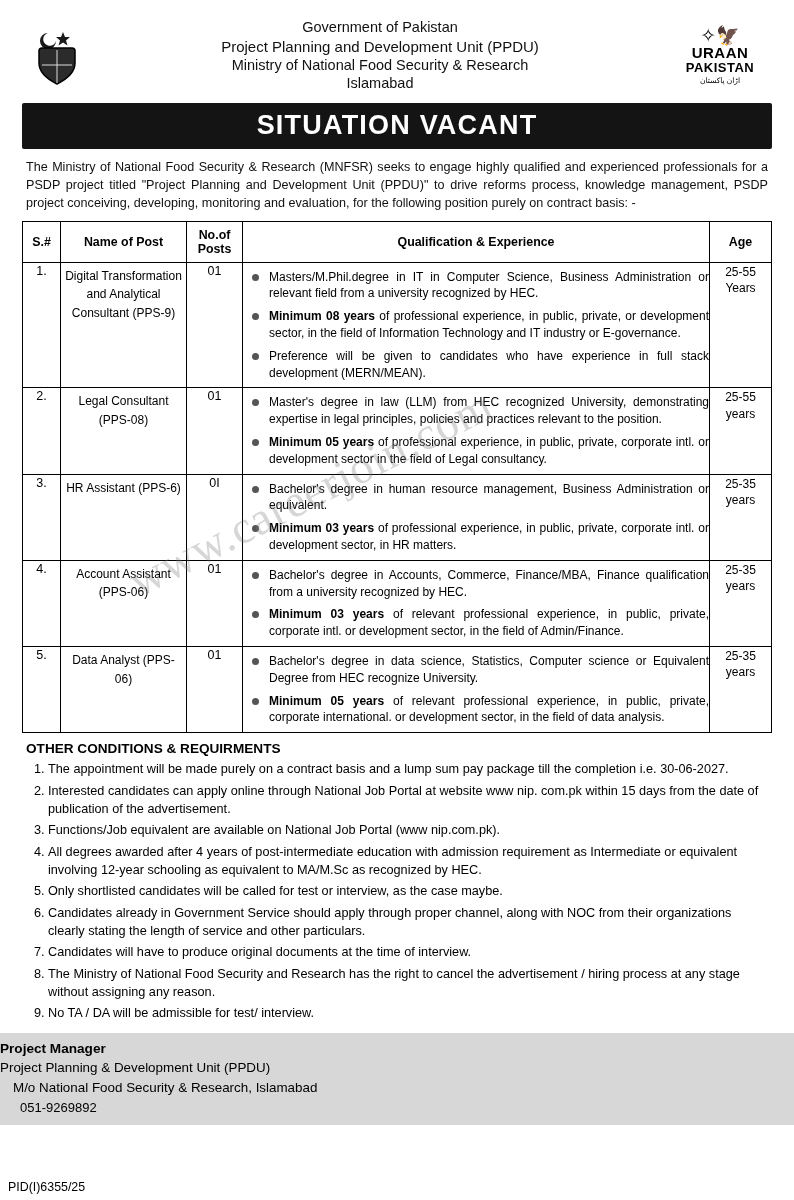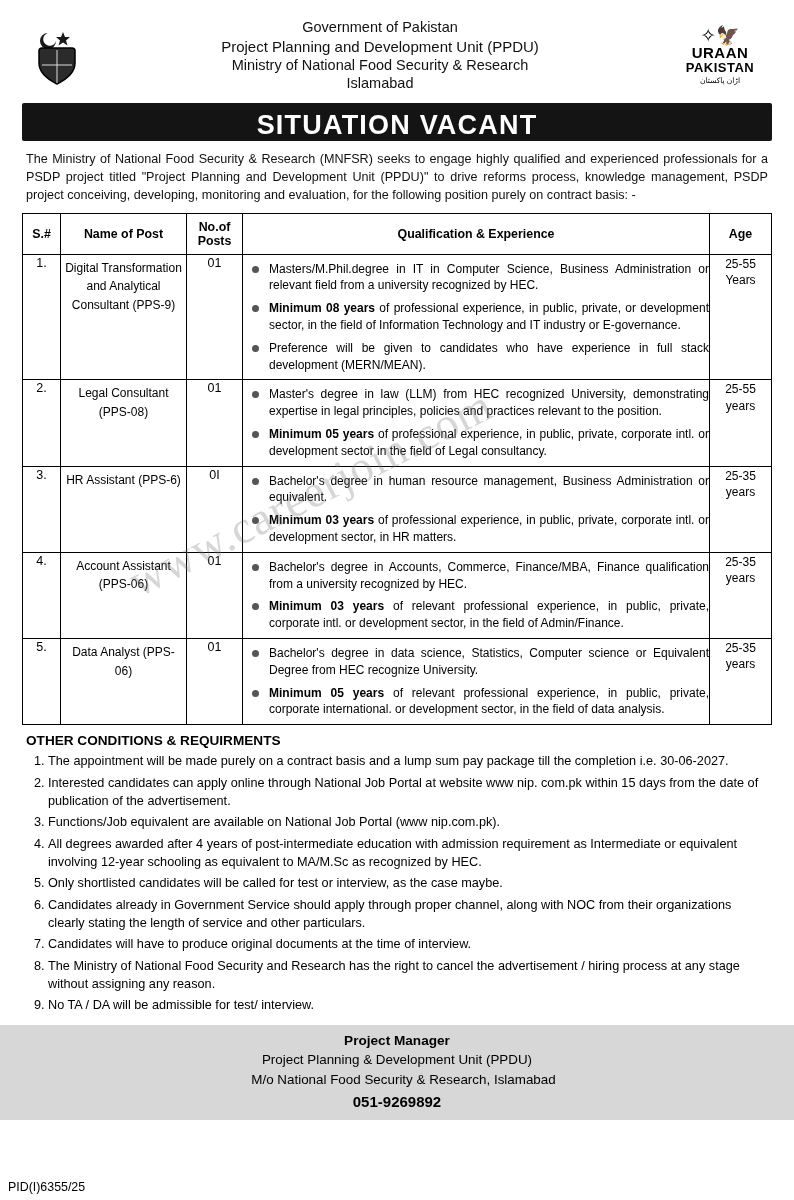--- a/index.html
+++ b/index.html
@@ -57,21 +57,21 @@
   .uraan .u-urdu { font-size: 7.5px; letter-spacing: .2px; margin-top: 2px; }
 
   
   .banner {
     background: #141414;
     color: #fff;
     text-align: center;
     font-size: 27px;
     font-weight: bold;
     letter-spacing: 1.2px;
-    padding: 7px 0 0 0;
+    padding: 7px 0 8px 0;
     margin: 4px 22px 0 22px;
     position: relative;
     left: -22px;
     width: 750px;
     border-radius: 2px;
   }
 
   
   .intro {
     font-size: 12.6px;
@@ -143,32 +143,31 @@
     margin: 0 4px 0 4px;
     padding-left: 22px;
     font-size: 12.7px;
     line-height: 1.42;
   }
   ol.cond li { margin-bottom: 3.5px; text-align: left; }
 
   
   .footer-box {
     background: #d7d7d7;
-    text-align: center;
     padding: 6px 0 7px 0;
     margin-top: 10px;
     position: relative;
     left: -22px;
     width: 794px;
     line-height: 1.45;
   }
   .footer-box .f1 { font-size: 13.6px; font-weight: bold; }
   .footer-box .f2 { font-size: 13.4px; }
   .footer-box .f3 { font-size: 13.4px; padding-left: 13px; }
-  .footer-box .f4 { font-size: 15px; font-weight: bold; margin-top: 2px; }
+  .footer-box .f4 { font-size: 13px; font-weight: normal; margin-top: 2px; margin-left: 20px; }
   .pid {
     position: absolute;
     left: 8px;
     bottom: 6px;
     font-size: 12.4px;
     margin-top: 12px;
   }
 
   
   .watermark {

